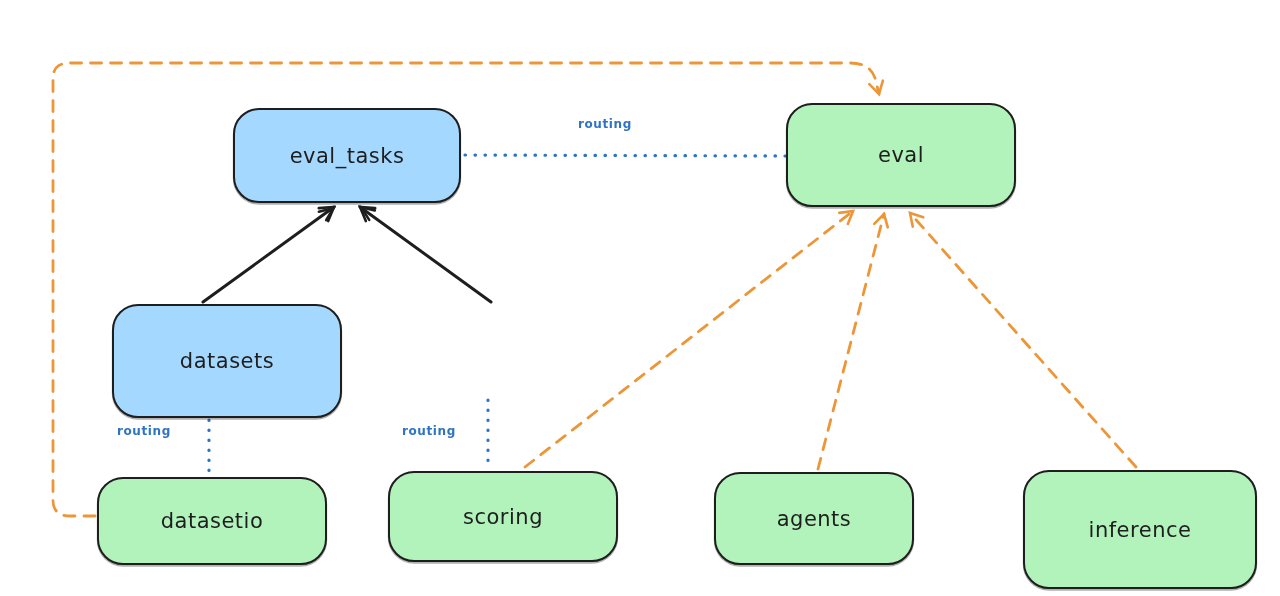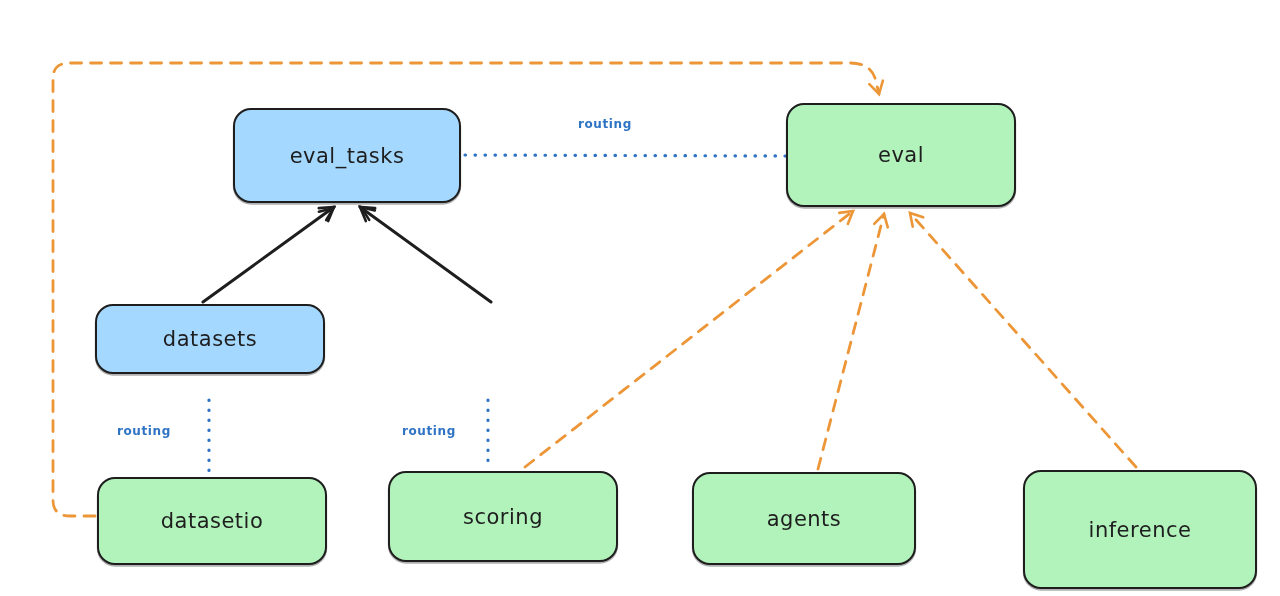--- a/index.html
+++ b/index.html
@@ -44,21 +44,21 @@
     fill: none;
     stroke-linecap: round;
     stroke-dasharray: 11 9;
     stroke-linejoin: round;
   }
   .mk-black { stroke: var(--stroke); stroke-width: 2.6; fill: none; stroke-linecap: round; }
   .mk-orange { stroke: var(--provider_orange); stroke-width: 2.6; fill: none; stroke-linecap: round; }
   .node {
     position: absolute;
     border: 2.6px solid var(--stroke);
-    border-radius: 18px;
+    border-radius: 26px;
     display: flex;
     align-items: center;
     justify-content: center;
     font-size: 21px;
     color: var(--stroke);
     letter-spacing: 0.5px;
     box-shadow: 0 1.5px 0 0.2px rgba(30,30,30,0.35);
   }
   .node.registry { background: var(--registry_fill); }
   .node.api { background: var(--api_fill); }
@@ -100,34 +100,34 @@
   </svg>
 
   <div class="node registry" style="left:233px; top:108px; width:228px; height:95px;">
     <span>eval_tasks</span>
   </div>
 
   <div class="node api" style="left:786px; top:103px; width:230px; height:104px;">
     <span>eval</span>
   </div>
 
-  <div class="node registry" style="left:95px; top:304px; width:230px; height:70px;justify-content:center;">
+  <div class="node registry" style="left:112px; top:304px; width:230px; height:114px;justify-content:center;">
     <span>datasets</span>
   </div>
 
 
   <div class="node api" style="left:97px; top:477px; width:230px; height:88px;">
     <span>datasetio</span>
   </div>
 
   <div class="node api" style="left:388px; top:471px; width:230px; height:91px;">
     <span>scoring</span>
   </div>
 
-  <div class="node api" style="left:692px; top:472px; width:224px; height:93px;">
+  <div class="node api" style="left:714px; top:472px; width:200px; height:93px;">
     <span>agents</span>
   </div>
 
   <div class="node api" style="left:1023px; top:470px; width:234px; height:119px;">
     <span>inference</span>
   </div>
 
   <span class="edge-label" style="left:578px; top:117px;">routing</span>
   <span class="edge-label" style="left:117px; top:424px;">routing</span>
   <span class="edge-label" style="left:402px; top:424px;">routing</span>

